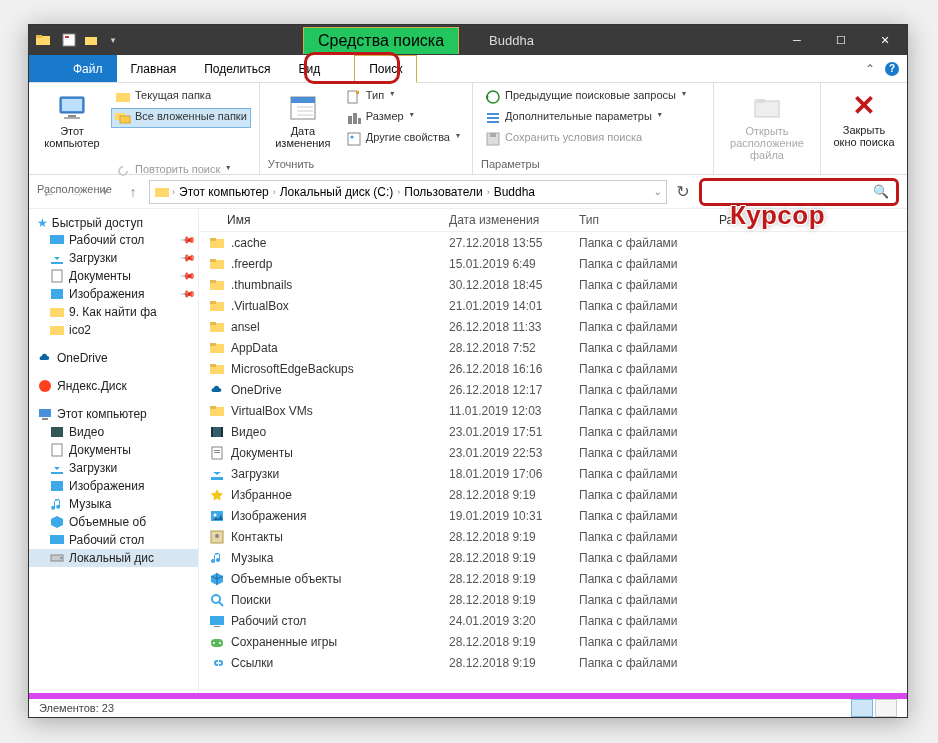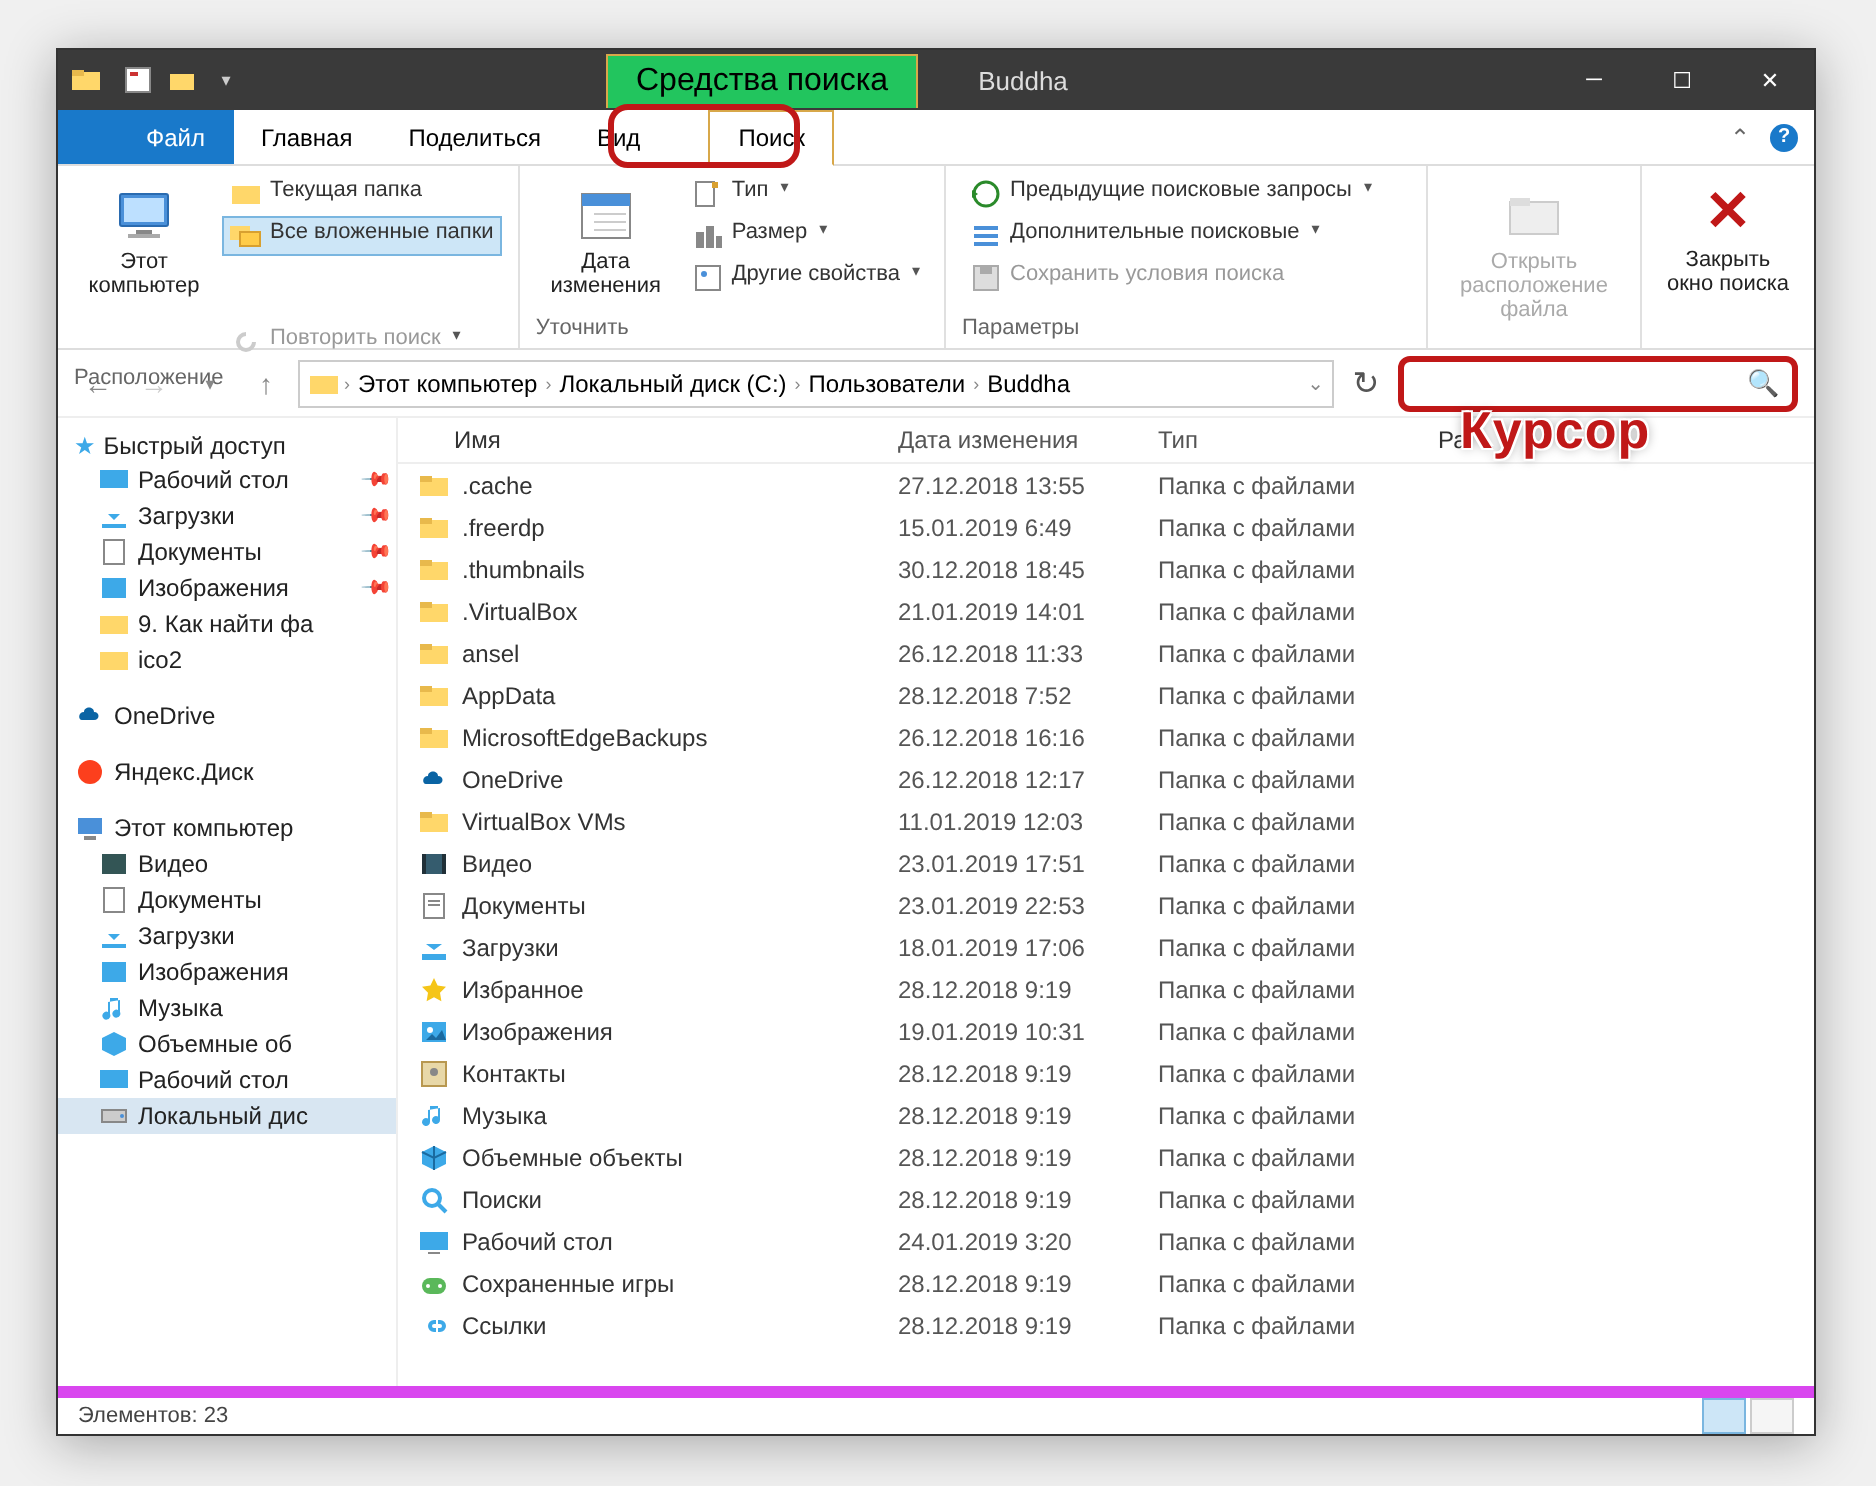--- a/index.html
+++ b/index.html
@@ -221,21 +221,21 @@
               </svg>
               <span>Предыдущие поисковые запросы</span>
               <span class="dd">▾</span>
             </div>
           <div class="smallbtn">
               <svg class="ico" viewBox="0 0 16 16">
                 <rect x="2" y="3" width="12" height="2" fill="#4a90d9"></rect>
                 <rect x="2" y="7" width="12" height="2" fill="#4a90d9"></rect>
                 <rect x="2" y="11" width="12" height="2" fill="#4a90d9"></rect>
               </svg>
-              <span>Дополнительные поисковые</span>
+              <span>Дополнительные параметры</span>
               <span class="dd">▾</span>
             </div>
           <div class="smallbtn" style="color:#999;">
               <svg class="ico" viewBox="0 0 16 16">
                 <rect x="2" y="2" width="12" height="12" fill="#ddd" stroke="#aaa"></rect>
                 <rect x="5" y="2" width="6" height="4" fill="#aaa"></rect>
               </svg>
               <span>Сохранить условия поиска</span>
             </div>
         </div>

